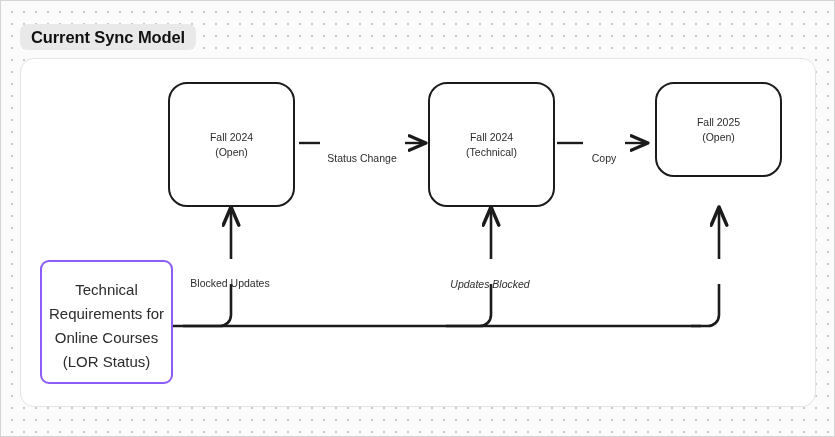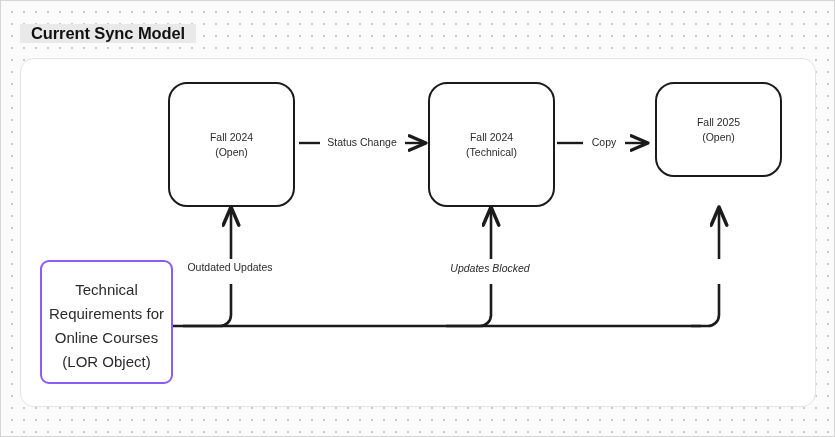--- a/index.html
+++ b/index.html
@@ -19,26 +19,26 @@
     background-image: radial-gradient(circle, #c9c9c9 0.85px, transparent 0.9px);
     background-size: 12px 12px;
     background-position: 5px 5px;
     box-sizing: border-box;
     border: 1px solid #d5d5d5;
   }
   .title-pill {
     position: absolute;
     left: 19px;
     top: 23px;
-    height: 19px;
+    height: 26px;
     padding: 0 11px;
     display: flex;
     align-items: center;
     background: #e9e9e9;
-    border-radius: 0;
+    border-radius: 8px;
     font-size: 16.5px;
     font-weight: bold;
     color: #111111;
     letter-spacing: -0.1px;
     white-space: nowrap;
     z-index: 5;
   }
   .panel {
     position: absolute;
     left: 19px;
@@ -90,20 +90,21 @@
     margin-top: 7px;
   }
   .edge-label {
     position: absolute;
     font-size: 10.5px;
     color: #2b2b2b;
     white-space: nowrap;
     background: transparent;
     text-align: center;
     transform: translateX(-50%);
+    margin-top: 16px;
   }
 </style>
 </head>
 <body>
 
 <div class="canvas">
 
   <div class="panel"></div>
 
   <div class="title-pill">Current Sync Model</div>
@@ -155,25 +156,25 @@
 
   <div class="node-box" style="left:654px; top:81px; width:127px; height:95px;">
     <span class="node-line">Fall 2025</span>
     <span class="node-line bold">(Open)</span>
   </div>
 
   <div class="node-box purple" style="left:39px; top:259px; width:133px; height:124px;">
     <span class="node-line">Technical</span>
     <span class="node-line">Requirements for</span>
     <span class="node-line">Online Courses</span>
-    <span class="node-line">(LOR Object)</span>
+    <span class="node-line">(LOR Status)</span>
   </div>
 
   <div class="edge-label" style="left:361px; top:135px;">Status Change</div>
 
   <div class="edge-label" style="left:603px; top:135px;">Copy</div>
 
-  <div class="edge-label" style="left:229px; top:260px;">Outdated Updates</div>
+  <div class="edge-label" style="left:229px; top:260px;">Blocked Updates</div>
 
   <div class="edge-label" style="left:489px; top:261px;font-style:italic;">Updates Blocked</div>
 
 
 </div>
 
 </body></html>

